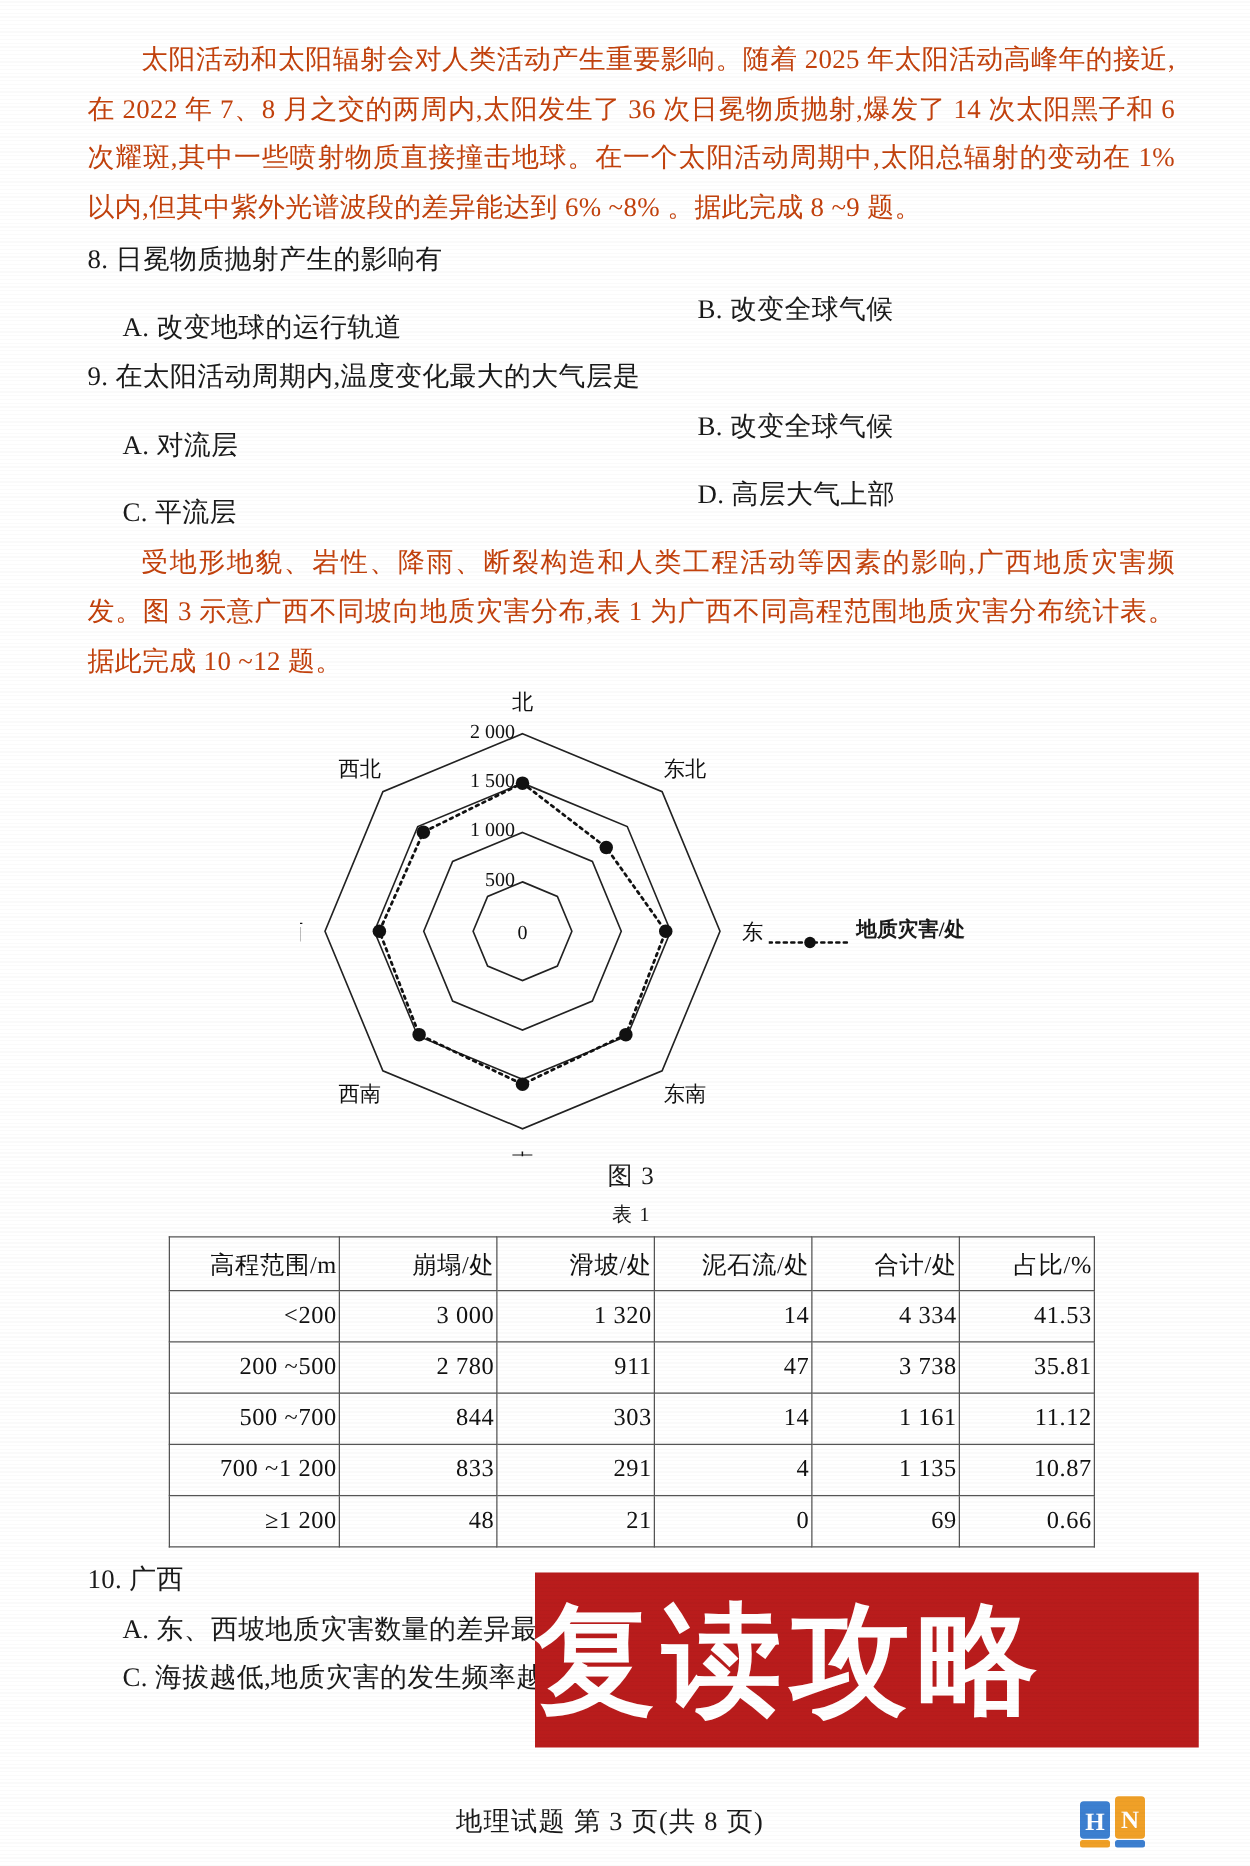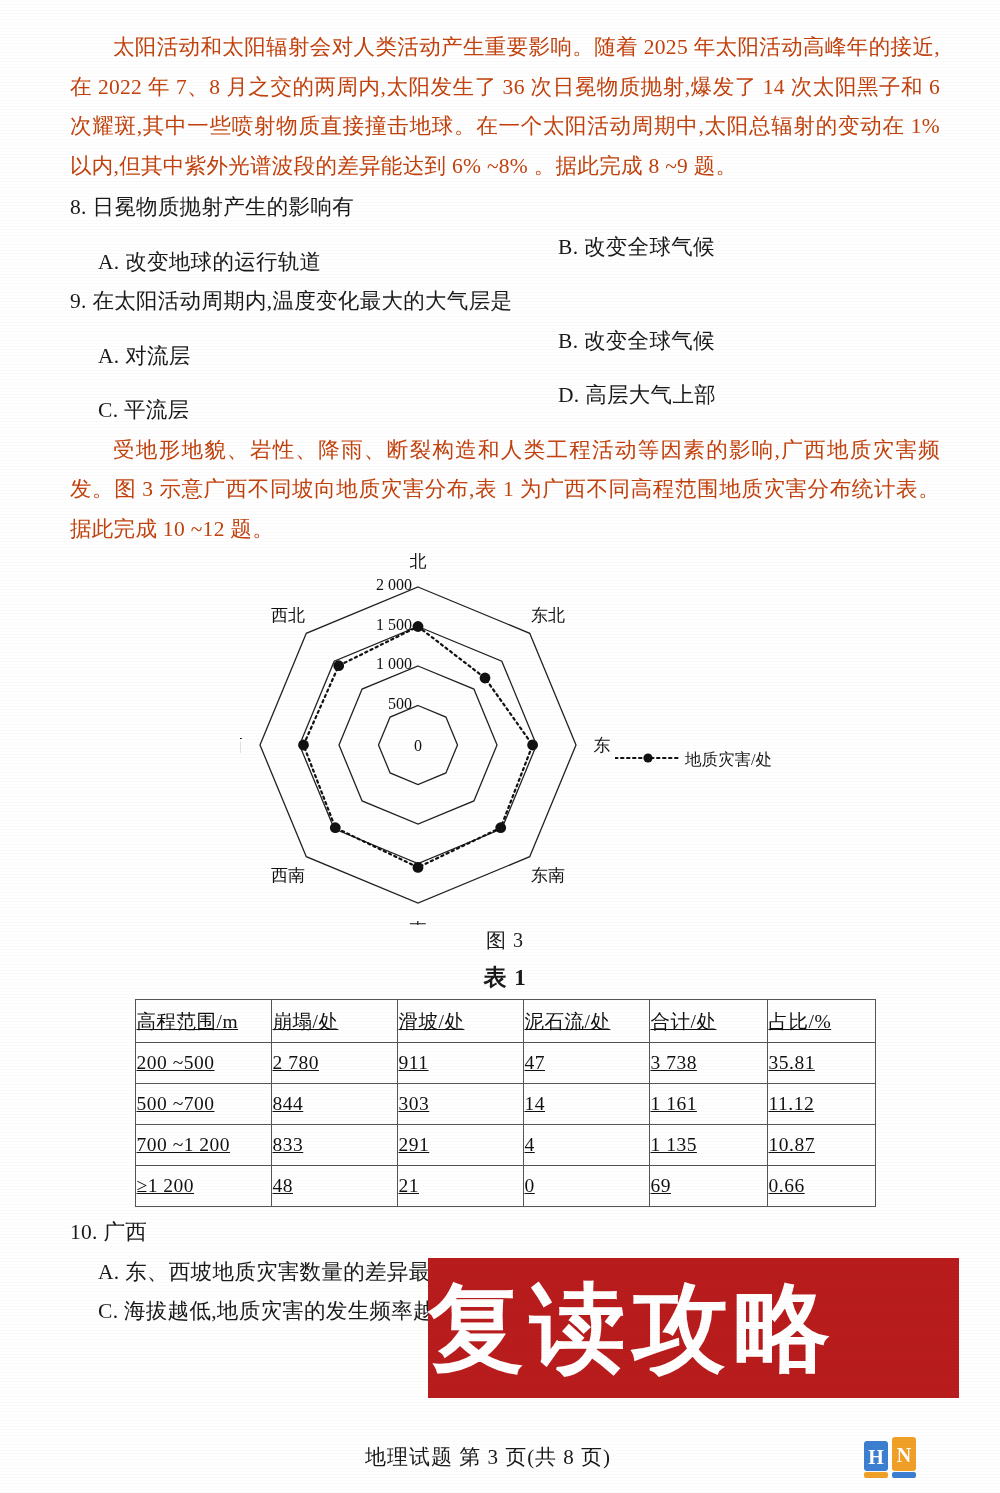--- a/index.html
+++ b/index.html
@@ -48,62 +48,62 @@
     height:372px;
     margin-top:4px;
   }
   .radar{
     position:absolute;
     left:170px;top:0;
   }
   .legend{
     position:absolute;
     left:545px;
-    top:196px;
+    top:180px;
     display:flex;
-    align-items:flex-start;
+    align-items:flex-end;
     font-size:16.5px;
     white-space:nowrap;
+    font-weight:bold;
   }
   .legend .dashline{
     display:inline-block;
     width:66px;height:10px;
     position:relative;
     margin-right:4px;
   }
   .figcap{
     text-align:center;
     font-size:20px;
     margin:2px 0 0 0;
     letter-spacing:1px;
   }
   .tabcap{
     text-align:center;
-    font-size:23px;
-    font-weight:bold;
+    font-size:16px;
+    font-weight:normal;
     margin:8px 0 6px 0;
     letter-spacing:1px;
   }
   
   table.datatable{
     border-collapse:collapse;
     width:720px;
     margin:0 auto;
     table-layout:fixed;
   }
   table.datatable th,
   table.datatable td{
     border:1px solid #555;
-    text-align:left;
+    text-align:right;
     font-size:19.5px;
     height:38px;
     font-weight:normal;
     letter-spacing:0.5px;
     color:#111;
-    text-decoration:underline;
   }
   table.datatable th{
     height:40px;
     font-size:19.5px;
   }
   table.datatable col.c1{width:136px;}
   table.datatable col.c2{width:126px;}
   table.datatable col.c3{width:126px;}
   table.datatable col.c4{width:126px;}
   table.datatable col.c5{width:118px;}
@@ -243,20 +243,28 @@
         <th>高程范围/m</th>
         <th>崩塌/处</th>
         <th>滑坡/处</th>
         <th>泥石流/处</th>
         <th>合计/处</th>
         <th>占比/%</th>
       </tr>
     </thead>
     <tbody>
       <tr>
+        <td>&lt;200</td>
+        <td>3 000</td>
+        <td>1 320</td>
+        <td>14</td>
+        <td>4 334</td>
+        <td>41.53</td>
+      </tr>
+      <tr>
         <td>200 ~500</td>
         <td>2 780</td>
         <td>911</td>
         <td>47</td>
         <td>3 738</td>
         <td>35.81</td>
       </tr>
       <tr>
         <td>500 ~700</td>
         <td>844</td>

